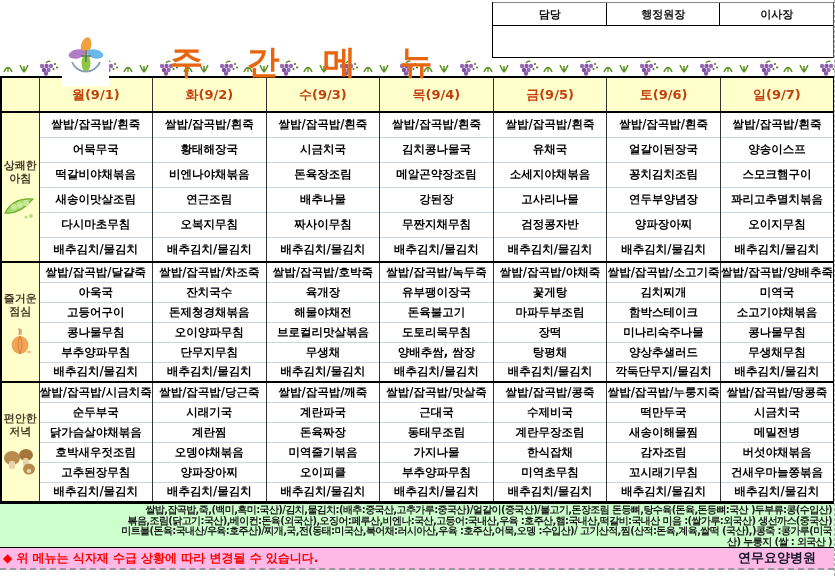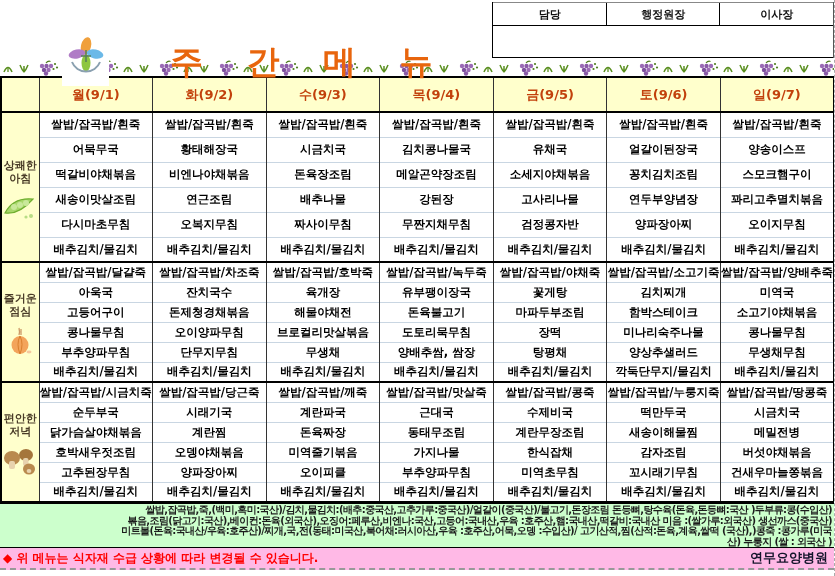--- a/index.html
+++ b/index.html
@@ -50,21 +50,21 @@
   
   .origin-box { height:45px; background:#ccffcc; border-top:1px solid #000; border-bottom:1px solid #000;
                 padding:1px 2px; overflow:hidden;text-align:right; }
   .origin-line { font-size:10px; font-weight:bold; color:#1c1c1c; line-height:10.5px;
                  letter-spacing:-0.6px; white-space:nowrap; }
 
   
   .footer-bar { height:22px; background:#ffb9e6; display:flex; justify-content:space-between;
                 align-items:center; border-bottom:2px dashed #999;gap:20px; }
   .footer-note { color:#ff0000; font-size:12px; font-weight:bold; padding-left:3px; white-space:nowrap; }
-  .footer-hospital { color:#14142b; font-size:13px; font-weight:bold; padding-right:6px; white-space:nowrap; }
+  .footer-hospital { color:#14142b; font-size:13px; font-weight:bold; padding-right:18px; white-space:nowrap; }
 </style>
 </head>
 <body>
 
 <div class="page">
 
   <div class="top">
     <div class="banner">
       <div class="banner-pink"></div>
       <div class="logo-box">

